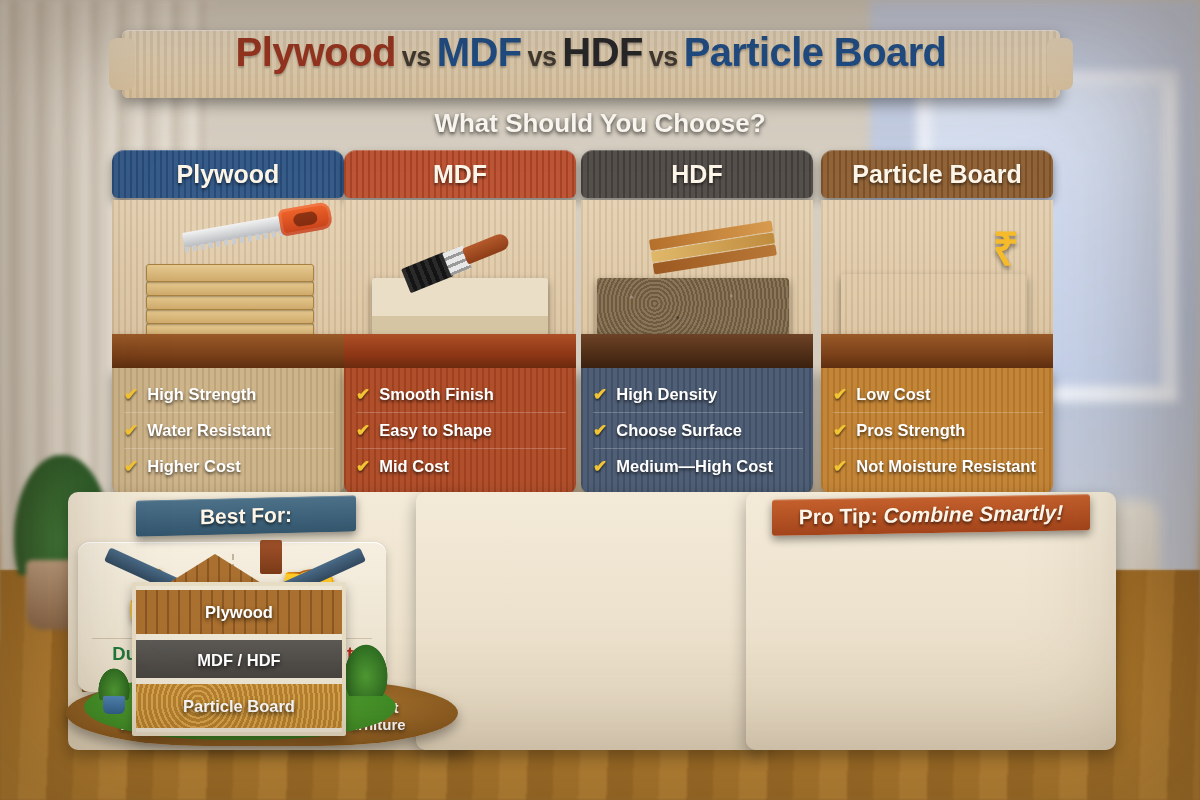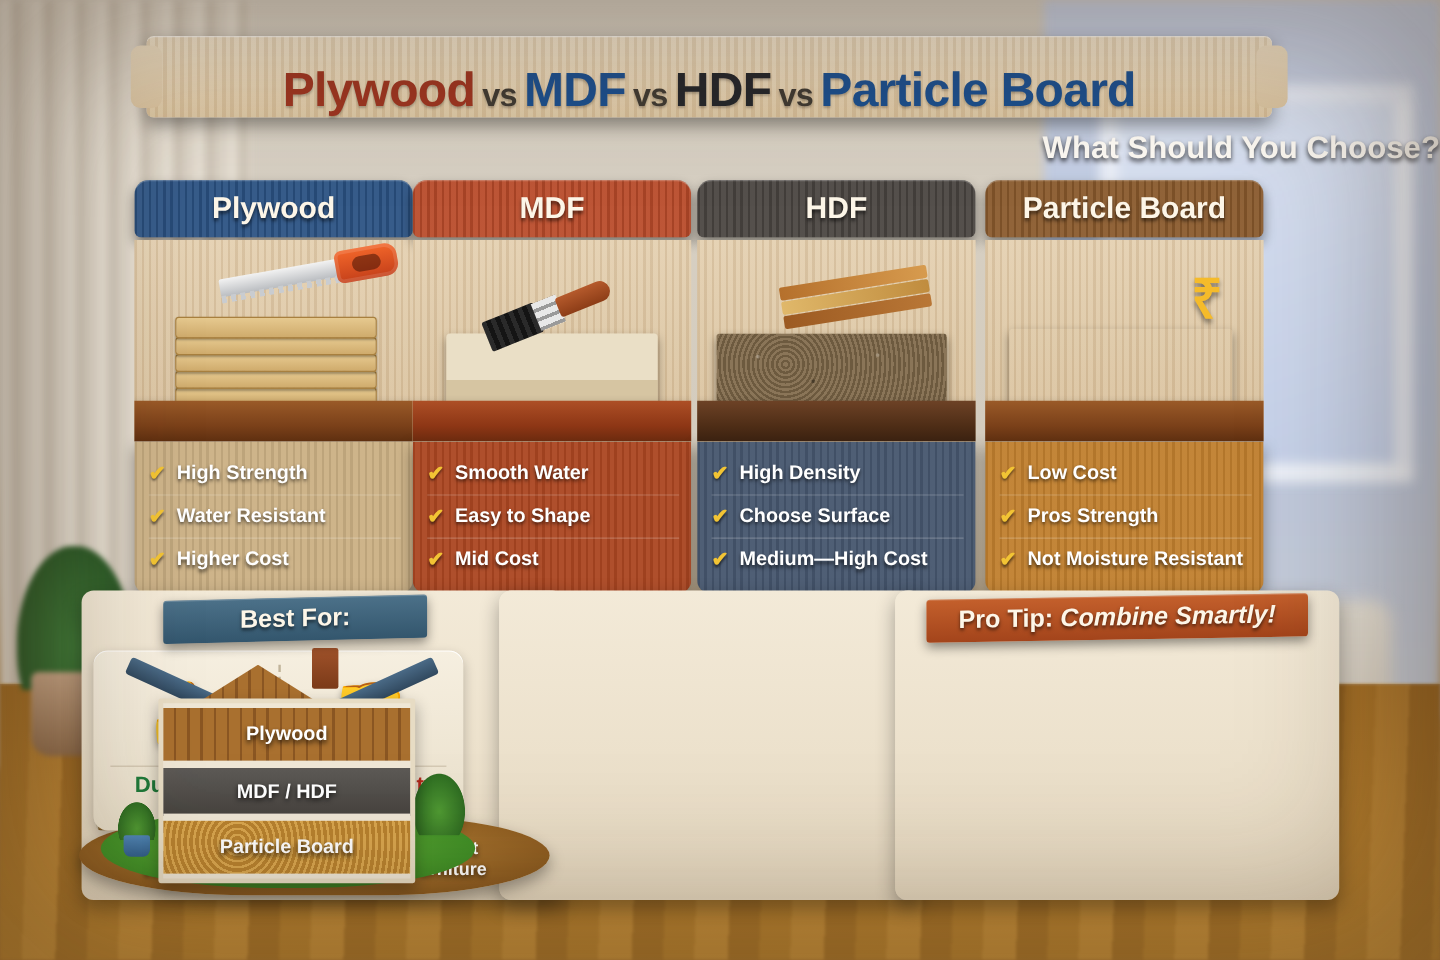--- a/index.html
+++ b/index.html
@@ -37,33 +37,33 @@
     background:radial-gradient(ellipse at 50% 70%,#3e7a38,#2c5a28 70%,transparent 72%);}
   .vignette{position:absolute;inset:0;box-shadow:inset 0 0 120px 40px rgba(60,40,20,.35);pointer-events:none;}
 
   
   .title-plank{position:absolute;left:122px;top:30px;width:938px;height:68px;
     background:
       repeating-linear-gradient(90deg,rgba(190,160,120,.22) 0 3px,rgba(255,245,225,.12) 3px 7px),
       linear-gradient(180deg,#f3e6cf,#e6d3b4 55%,#d9c29d);
     border-radius:6px;
     box-shadow:0 6px 14px rgba(0,0,0,.38), inset 0 1px 0 rgba(255,255,255,.7);
-    display:flex;align-items:flex-end;justify-content:center;}
+    display:flex;align-items:flex-start;justify-content:center;}
   .title-plank:before,.title-plank:after{content:"";position:absolute;top:8px;width:26px;height:52px;
     background:linear-gradient(180deg,#efe0c6,#dcc6a3);border-radius:8px;}
   .title-plank:before{left:-13px;}
   .title-plank:after{right:-13px;}
   .title{font-size:40px;font-weight:bold;letter-spacing:-.6px;white-space:nowrap;
     text-shadow:0 2px 2px rgba(0,0,0,.25);}
   .t-ply{color:#9e3521;}
   .t-vs{color:#3f3a33;font-size:27px;padding:0 6px;}
   .t-mdf{color:#1b4f8f;}
   .t-hdf{color:#24262b;}
   .t-pb{color:#1b4f8f;}
-  .subtitle{position:absolute;left:0;top:108px;width:1200px;text-align:right;
+  .subtitle{position:absolute;left:0;top:108px;width:1200px;text-align:center;
     color:#fdfaf4;font-size:26px;font-weight:bold;
     text-shadow:0 2px 4px rgba(0,0,0,.75);}
 
   
   .cols{position:absolute;left:76px;top:150px;width:1050px;height:340px;}
   .col{position:absolute;top:0;width:232px;}
   .col.c0{left:36px;} .col.c1{left:268px;} .col.c2{left:505px;} .col.c3{left:745px;}
 
   .col-head{height:48px;border-radius:12px 12px 6px 6px;
     display:flex;align-items:center;justify-content:center;
@@ -345,21 +345,21 @@
         <div class="brush">
           <div class="bristles"></div>
             <div class="ferrule"></div>
             <div class="handle"></div>
         </div>
         <div class="shelf red"></div>
       </div>
       <div class="col-feats" id="f1" style="background-color: rgb(171, 70, 33);">
         <div class="feat">
             <span class="tick">✔</span>
-            <span class="txt">Smooth Water</span>
+            <span class="txt">Smooth Finish</span>
           </div>
         <div class="feat">
             <span class="tick">✔</span>
             <span class="txt">Easy to Shape</span>
           </div>
         <div class="feat">
             <span class="tick">✔</span>
             <span class="txt">Mid Cost</span>
           </div>
       </div>

